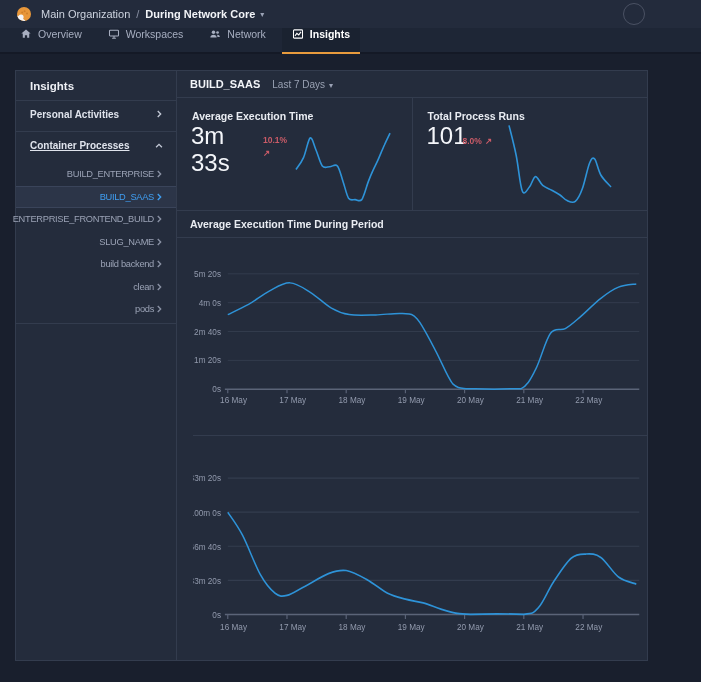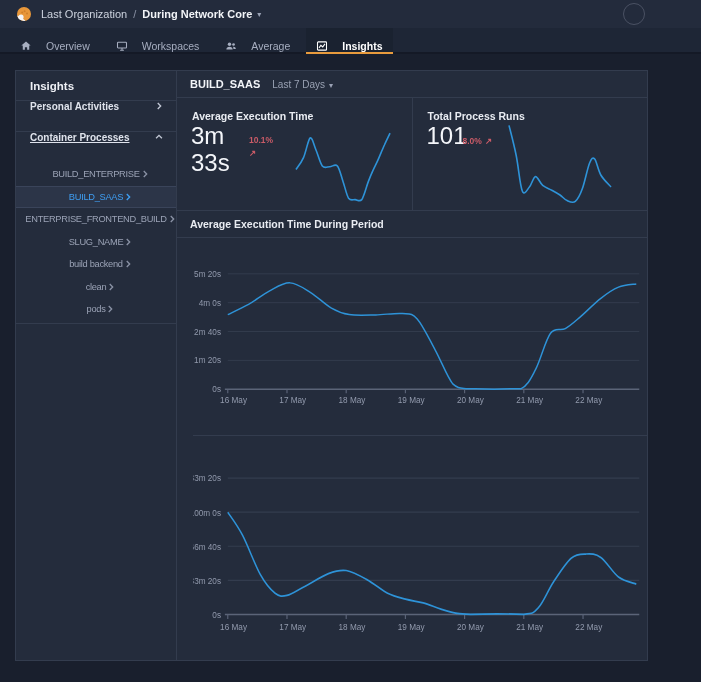--- a/index.html
+++ b/index.html
@@ -27,45 +27,45 @@
     background:radial-gradient(circle at 50% 34%, #d9b astray 0, #d9b48c 0%, #c49a6e 34%, #62684f 58%, #3e4440 100%);
     border:1px solid #4a5163;
   }
   
   .navbar {
     position:absolute; left:0; top:28px; width:701px; height:26px;
     background:#1e2636; display:flex; align-items:stretch; padding:0 10px;
     border-bottom:2px solid #141926;
   }
   .tab {
-    display:flex; align-items:flex-end; gap:14px; padding:0 10px; margin-right:6px;
+    display:flex; align-items:flex-start; gap:6px; padding:0 10px; margin-right:6px;
     font-size:10.5px; color:#a7aec0; cursor:pointer; border-bottom:2px solid transparent;
     margin-bottom:-2px;
   }
   .tab svg { width:12px; height:12px; }
   .tab.active { color:#ffffff; font-weight:bold; border-bottom-color:#e89b3d; background:#1a2230; }
   
   .container {
     position:absolute; left:15px; top:70px; width:633px; height:591px;
     background:#242c3c; border:1px solid #333c4e; display:flex;
   }
   
   .sidebar { width:161px; flex:0 0 161px; border-right:1px solid #333c4e; }
   .sb-title {
     height:30px; line-height:30px; padding:0 14px; font-size:11.5px; font-weight:bold;
     color:#eef0f5; border-bottom:1px solid #333c4e;
   }
   .sb-section {
-    height:31px; display:flex; align-items:flex-start; justify-content:space-between;
+    height:31px; display:flex; align-items:center; justify-content:space-between;
     padding:0 12px 4px 14px; font-size:10px; font-weight:bold; color:#dfe3ec;
     border-bottom:1px solid #333c4e; cursor:pointer;
   }
   .sb-section.expanded { border-bottom:none;text-decoration:underline; }
   .sb-item {
-    height:22.5px; display:flex; align-items:center; justify-content:center;
+    height:22.5px; display:flex; align-items:center; justify-content:flex-end;
     padding:0 12px 0 22px; font-size:9.3px; letter-spacing:-0.3px; color:#9ba3b6;
     cursor:pointer; white-space:nowrap;
   }
   .sb-item.active {
     background:#2c3548; color:#3f9ef2;
     border-top:1px solid #3a445a; border-bottom:1px solid #3a445a;
   }
   .sb-item.active .chev path { stroke:#3f9ef2; }
   .sb-items { border-bottom:1px solid #333c4e; padding-bottom:2px; }
   .chev { width:10px; height:10px; flex:0 0 auto; }
@@ -80,21 +80,21 @@
   .mh-title { font-size:11px; font-weight:bold; color:#f2f4f8; margin-right:12px; }
   .mh-range { font-size:10px; color:#99a1b3; cursor:pointer; }
   .mh-range .tb-caret { margin-left:4px; }
   
   .stats-row { height:113px; flex:0 0 113px; display:flex; border-bottom:1px solid #333c4e; }
   .stat-card { flex:1; position:relative; min-width:0; }
   .stat-card + .stat-card { border-left:1px solid #333c4e; }
   .stat-title { position:absolute; left:15px; top:12px; font-size:10.5px; font-weight:bold; color:#e9ecf2; }
   .stat-value { position:absolute; left:14px; top:24px; font-size:24px; line-height:27px; color:#f4f6fa; }
   .stat-delta { position:absolute; font-size:8.5px; font-weight:bold; }
-  .stat-0 .stat-delta { left:72px; top:37px; }
+  .stat-0 .stat-delta { left:86px; top:37px; }
   .stat-0 .stat-delta .arr { display:block; margin-top:3px; }
   .stat-1 .stat-delta { left:50px; top:38px; }
   .stat-1 .stat-delta .arr { margin-left:3px; }
   .spark { position:absolute; }
   .stat-0 .spark { right:20px; top:30px; width:98px; height:76px; }
   .stat-1 .spark { right:34px; top:22px; width:106px; height:86px; }
   
   .panel-header {
     height:27px; flex:0 0 27px; display:flex; align-items:center; padding:0 13px;
     border-bottom:1px solid #333c4e; font-size:10.5px; font-weight:bold; color:#e9ecf2;
@@ -109,21 +109,21 @@
 
 <div class="topbar">
   <svg class="logo" viewBox="0 0 16 16">
     <circle cx="8" cy="8" r="7" fill="#e8973a"></circle>
     <path d="M1.2 9.5 A7 7 0 0 0 9.5 14.8 L4 10.5 Z" fill="#f3f4f6"></path>
     <circle cx="5" cy="11" r="2.6" fill="#f3f4f6"></circle>
     <circle cx="8.6" cy="5.2" r="1" fill="#d07f2a"></circle>
     <circle cx="11" cy="7.6" r="1" fill="#d07f2a"></circle>
     <circle cx="6.2" cy="6.4" r="1" fill="#d07f2a"></circle>
   </svg>
-  <span class="tb-org">Last Organization</span>
+  <span class="tb-org">Main Organization</span>
   <span class="tb-sep">/</span>
   <span class="tb-ws">During Network Core</span>
   <span class="tb-caret">▾</span>
   <div class="avatar"></div>
 </div>
 
 <div class="navbar" id="nav-tabs">
     <div class="tab">
       <span style="display:flex">
         <svg viewBox="0 0 16 16" fill="currentColor">
@@ -143,21 +143,21 @@
     </div>
     <div class="tab">
       <span style="display:flex">
         <svg viewBox="0 0 16 16" fill="currentColor">
           <circle cx="6" cy="5.6" r="2.3"></circle>
           <path d="M1.8 12.6c0-2.3 1.9-3.6 4.2-3.6s4.2 1.3 4.2 3.6z"></path>
           <circle cx="11.4" cy="6" r="1.8"></circle>
           <path d="M10.6 9.1c2-.3 3.8.9 3.8 3h-3.2a5 5 0 0 0-.6-3z"></path>
         </svg>
       </span>
-      <span>Average</span>
+      <span>Network</span>
     </div>
     <div class="tab active">
       <span style="display:flex">
         <svg viewBox="0 0 16 16" fill="none" stroke="currentColor" stroke-width="1.4">
           <rect x="2" y="2.5" width="12" height="11" rx="1"></rect>
           <polyline points="4,10.5 6.5,7 9,9.2 12,5.2"></polyline>
         </svg>
       </span>
       <span>Insights</span>
     </div>

